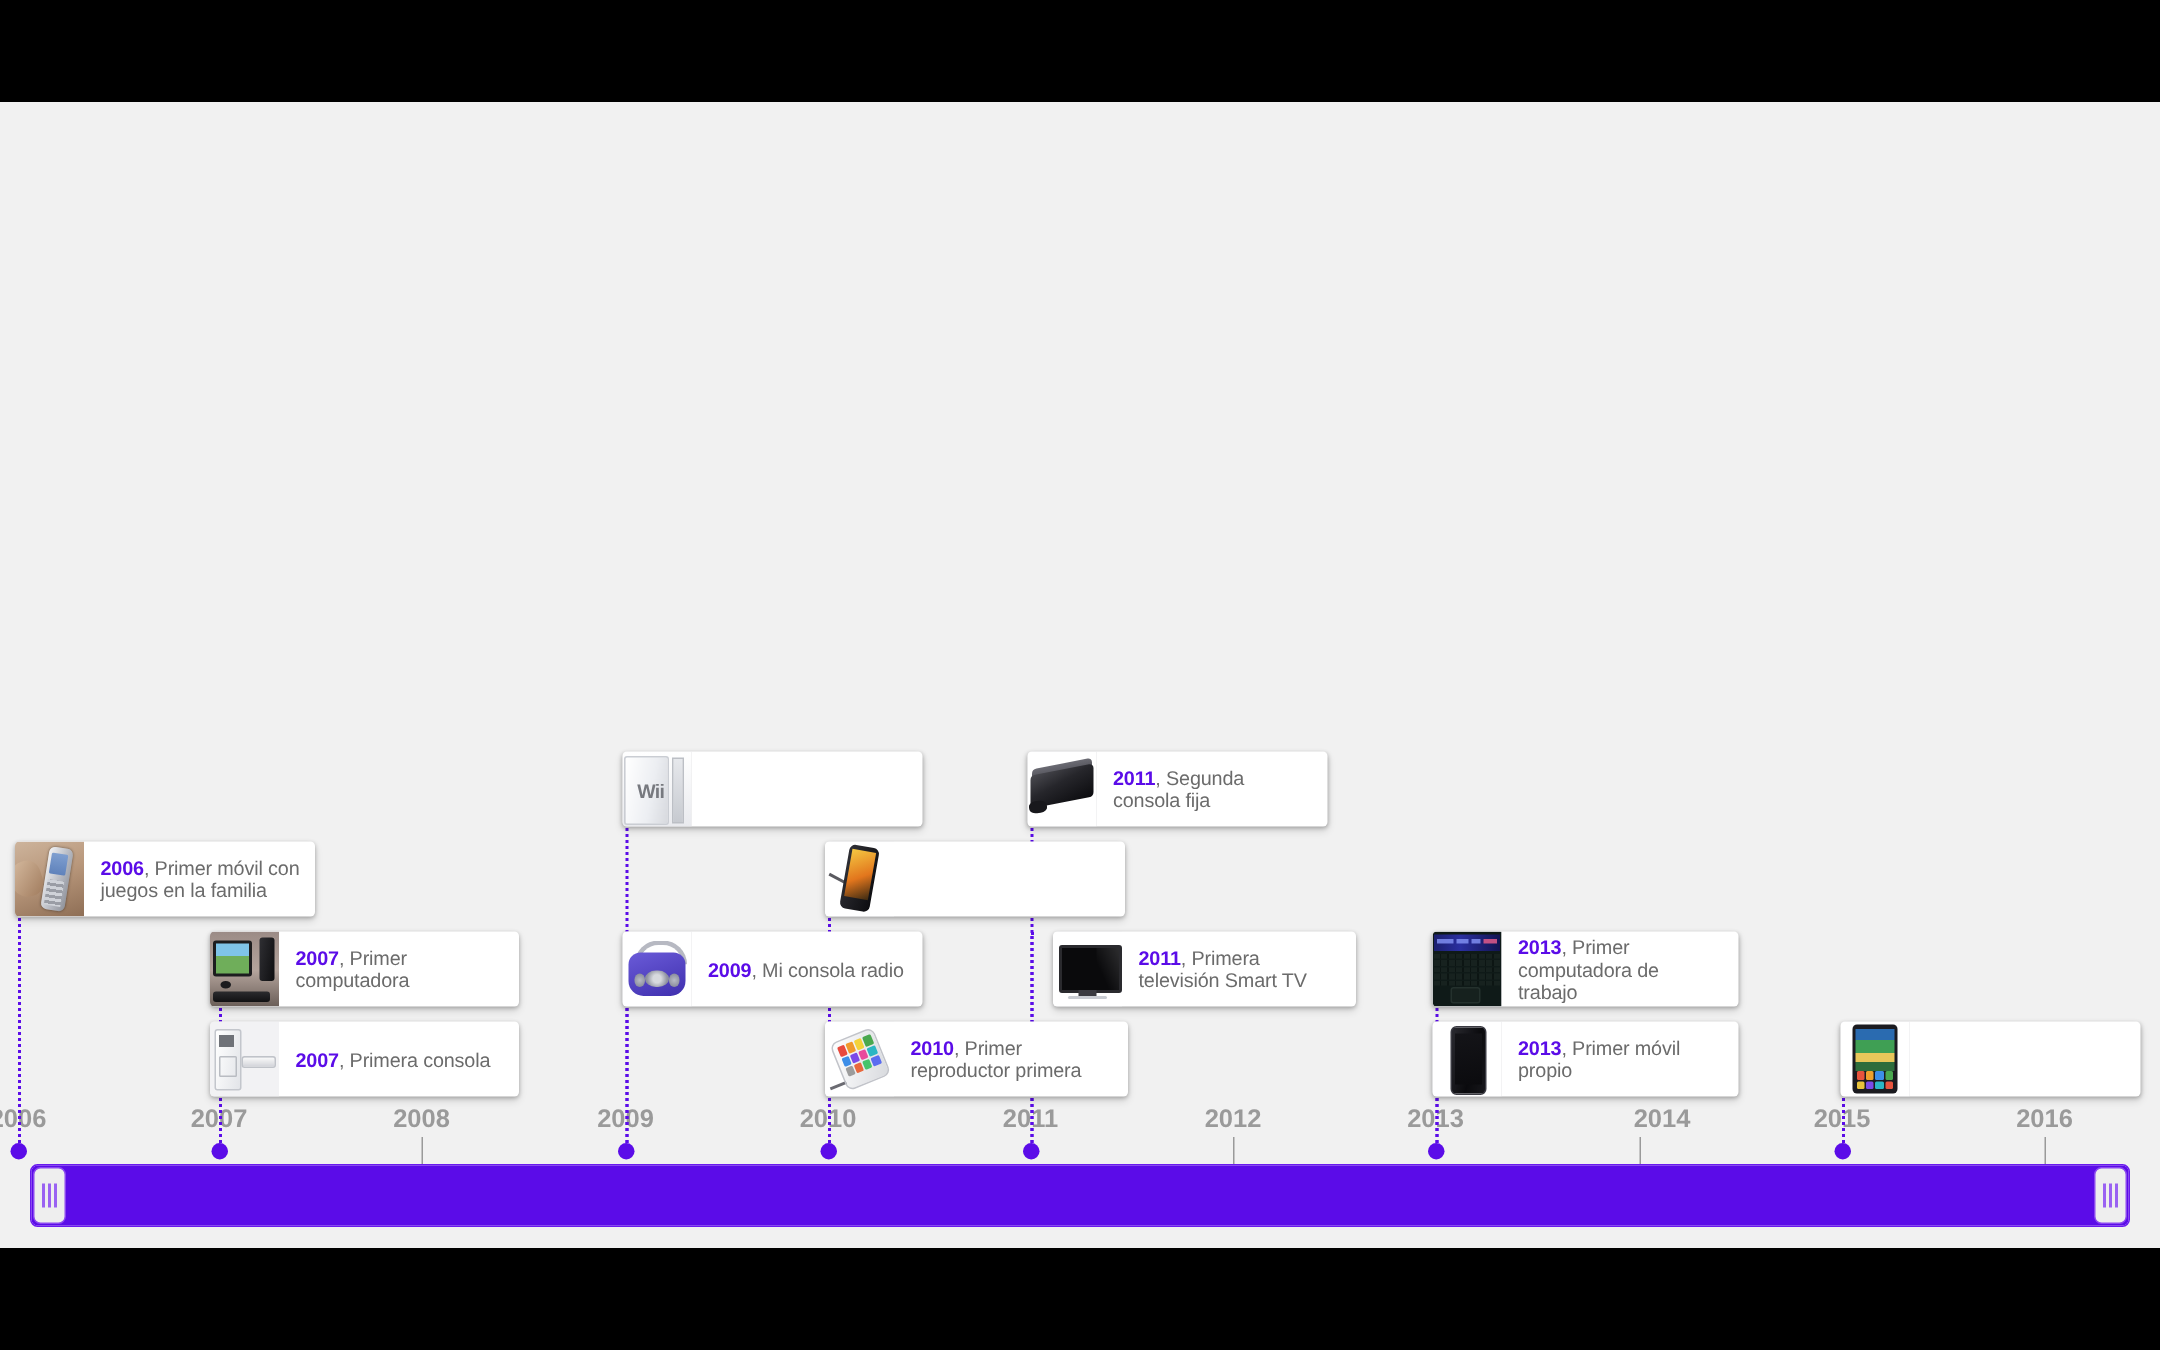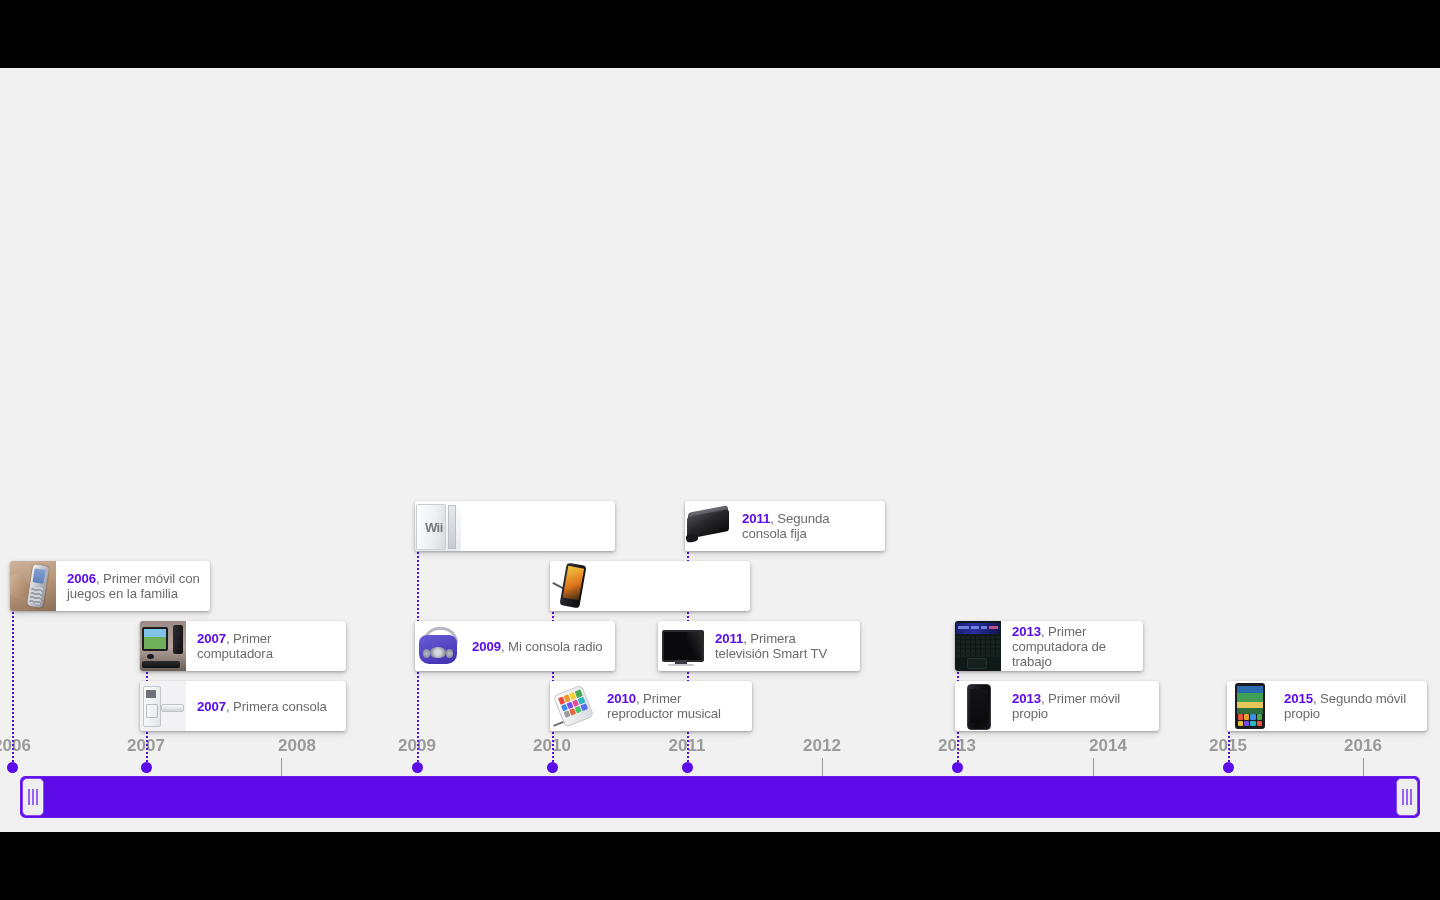--- a/index.html
+++ b/index.html
@@ -460,33 +460,33 @@
                 <div class="sp1"></div>
                 <div class="cd"></div>
                 <div class="sp2"></div>
               </div>
             </div>
           </div>
           <div class="card-text">
             <span><span class="yr">2009</span><span>, Mi consola radio</span></span>
           </div>
         </div>
-        <div class="card" style="left: 658px; top: 553px; width: 202px; height: 50px;">
+        <div class="card" style="left: 702px; top: 553px; width: 202px; height: 50px;">
           <div class="card-thumb">
             <div class="tb tb-tv">
               <div class="panel"></div>
               <div class="stand"></div>
               <div class="base"></div>
             </div>
           </div>
           <div class="card-text">
             <span><span class="yr">2011</span><span>, Primera televisión Smart TV</span></span>
           </div>
         </div>
-        <div class="card" style="left: 955px; top: 553px; width: 188px; height: 50px;">
+        <div class="card" style="left: 955px; top: 553px; width: 204px; height: 50px;">
           <div class="card-thumb">
             <div class="tb tb-laptop">
               <div class="scr">
                 <i style="left:4%;width:26%"></i>
                 <i style="left:34%;width:18%"></i>
                 <i style="left:56%;width:14%"></i>
                 <i style="left:76%;width:20%;background:#e05a8a"></i>
               </div>
               <div class="keys">
                 <span></span>
@@ -529,21 +529,21 @@
                   <i style="background:#2bb6c4"></i>
                   <i style="background:#9c9c9c"></i>
                   <i style="background:#e8683d"></i>
                   <i style="background:#46c46a"></i>
                   <i style="background:#5a6cf0"></i>
                 </div>
               </div>
             </div>
           </div>
           <div class="card-text">
-            <span><span class="yr">2010</span><span>, Primer reproductor musical</span></span>
+            <span><span class="yr">2010</span><span>, Primer reproductor primera</span></span>
           </div>
         </div>
         <div class="card" style="left: 955px; top: 613px; width: 204px; height: 50px;">
           <div class="card-thumb">
             <div class="tb tb-lg">
               <div class="body">
                 <div class="scr"></div>
               </div>
             </div>
           </div>
@@ -562,32 +562,29 @@
                   <i style="background:#3d8ee8"></i>
                   <i style="background:#4aa84f"></i>
                   <i style="background:#e8c23a"></i>
                   <i style="background:#7b4ae8"></i>
                   <i style="background:#2bb6c4"></i>
                   <i style="background:#e8543d"></i>
                 </div>
               </div>
             </div>
           </div>
-          <div class="card-text">
-            <span><span class="yr">2015</span><span>, Segundo móvil propio</span></span>
-          </div>
         </div>
       </div>
 
     <div id="axis">
         <div class="yr-label" style="left: 12px;">2006</div>
         <div class="yr-dot" style="left: 12px;"></div>
         <div class="yr-label" style="left: 146px;">2007</div>
         <div class="yr-dot" style="left: 146px;"></div>
-        <div class="yr-label" style="left: 281px; margin-left: 16px;">2008</div>
+        <div class="yr-label" style="left: 281px;">2008</div>
         <div class="yr-tick" style="left: 281px;"></div>
         <div class="yr-label" style="left: 417px;">2009</div>
         <div class="yr-dot" style="left: 417px;"></div>
         <div class="yr-label" style="left: 552px;">2010</div>
         <div class="yr-dot" style="left: 552px;"></div>
         <div class="yr-label" style="left: 687px;">2011</div>
         <div class="yr-dot" style="left: 687px;"></div>
         <div class="yr-label" style="left: 822px;">2012</div>
         <div class="yr-tick" style="left: 822px;"></div>
         <div class="yr-label" style="left: 957px;">2013</div>

